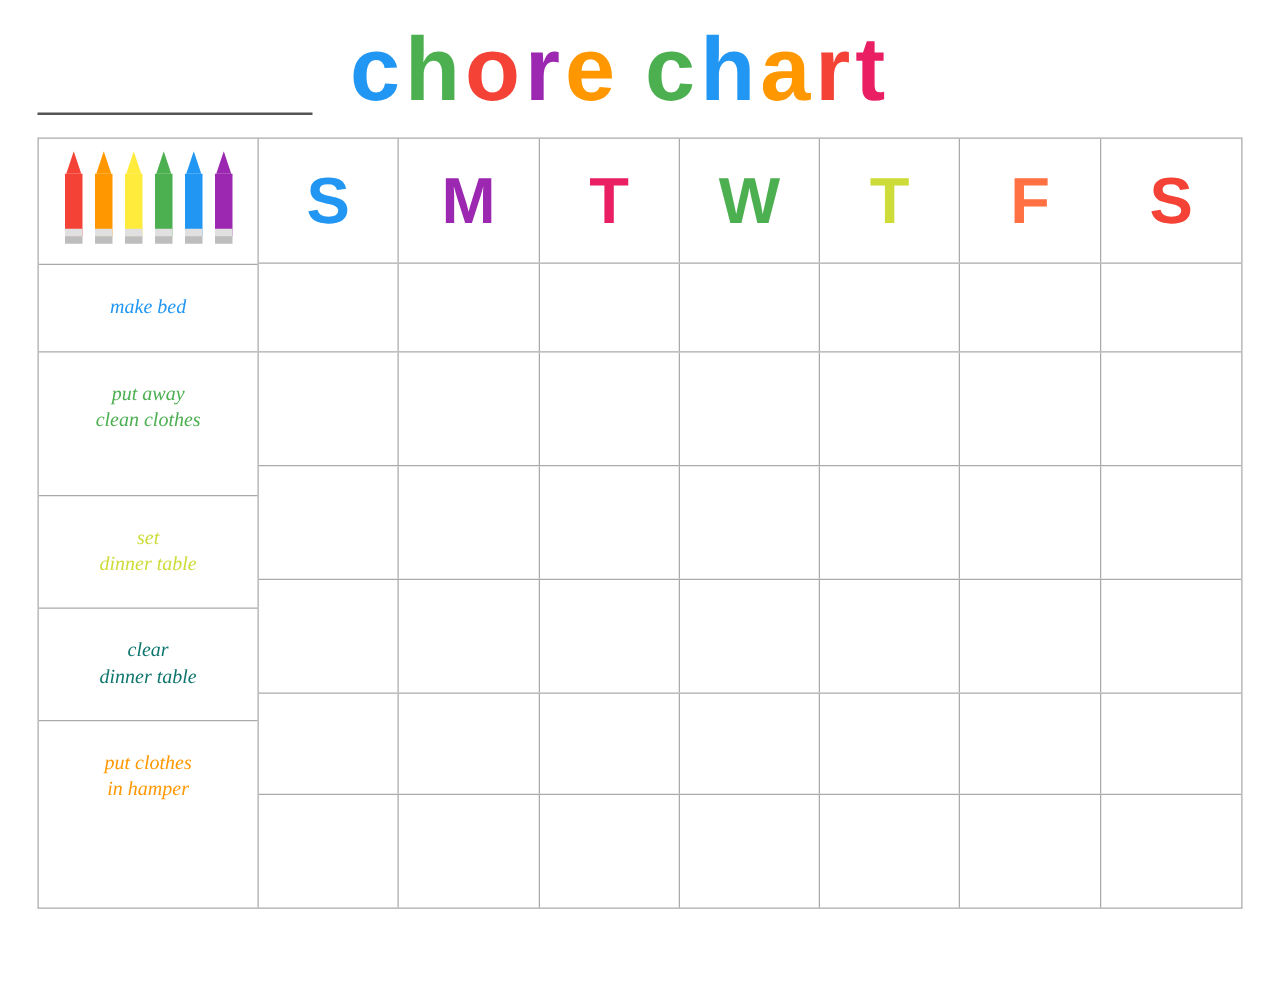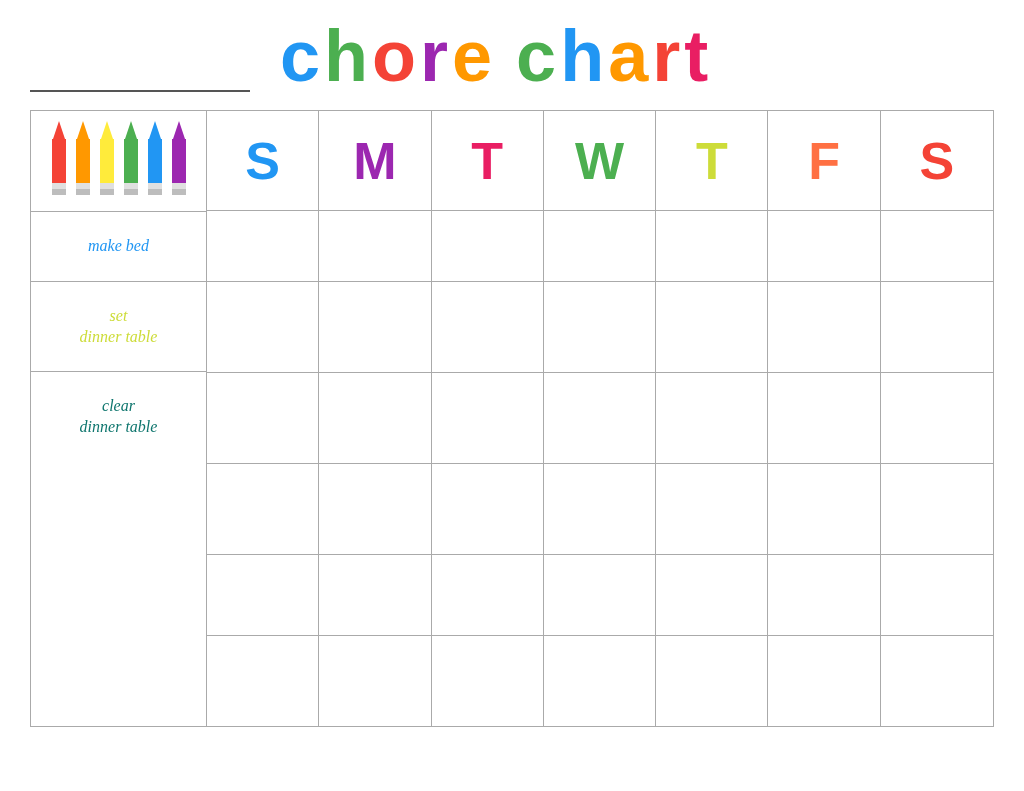--- a/index.html
+++ b/index.html
@@ -108,21 +108,21 @@
       align-items: center;
       justify-content: center;
       text-align: center;
       padding: 8px 6px;
       font-size: 16px;
       line-height: 1.3;
     }
 
     .chore-label.h-make { height: 70px; color: #2196F3; }
     .chore-label.h-put-away { height: 90px; color: #4CAF50; }
-    .chore-label.h-set { height: 90px; color: #CDDC39; }
+    .chore-label.h-set { height: 90px; color: #CDDC39; margin-top: 25px; }
     .chore-label.h-clear { height: 90px; color: #FF7043; }
     .chore-label.h-pick { height: 80px; color: #F44336; }
     .chore-label.h-hamper { height: 90px; color: #FF9800; }
 
     .grid-area {
       flex: 1;
       border-left: 1px solid #aaa;
     }
 
     .day-header-row {
@@ -265,22 +265,24 @@
           <svg class="crayon-svg" viewBox="0 0 20 80" xmlns="http://www.w3.org/2000/svg">
             <polygon points="10,0 16,18 4,18" fill="#9C27B0"></polygon>
             <rect x="3" y="18" width="14" height="50" fill="#9C27B0"></rect>
             <rect x="3" y="62" width="14" height="6" fill="#E0E0E0"></rect>
             <rect x="3" y="68" width="14" height="6" fill="#BDBDBD"></rect>
           </svg>
         </div>
       </div>
 
       <div class="chore-label h-make" style="color:#2196F3;">make bed</div>
+      <div class="chore-label h-put-away" style="color:#4CAF50;">put away<br>clean clothes</div>
       <div class="chore-label h-set" style="color:#CDDC39;">set<br>dinner table</div>
       <div class="chore-label h-clear" style="color:#0f766e;">clear<br>dinner table</div>
+      <div class="chore-label h-hamper" style="color:#FF9800;">put clothes<br>in hamper</div>
 
     </div>
 
     <div class="grid-area">
 
       <div class="day-header-row">
         <div class="day-cell day-S1">S</div>
         <div class="day-cell day-M">M</div>
         <div class="day-cell day-T1">T</div>
         <div class="day-cell day-W">W</div>

